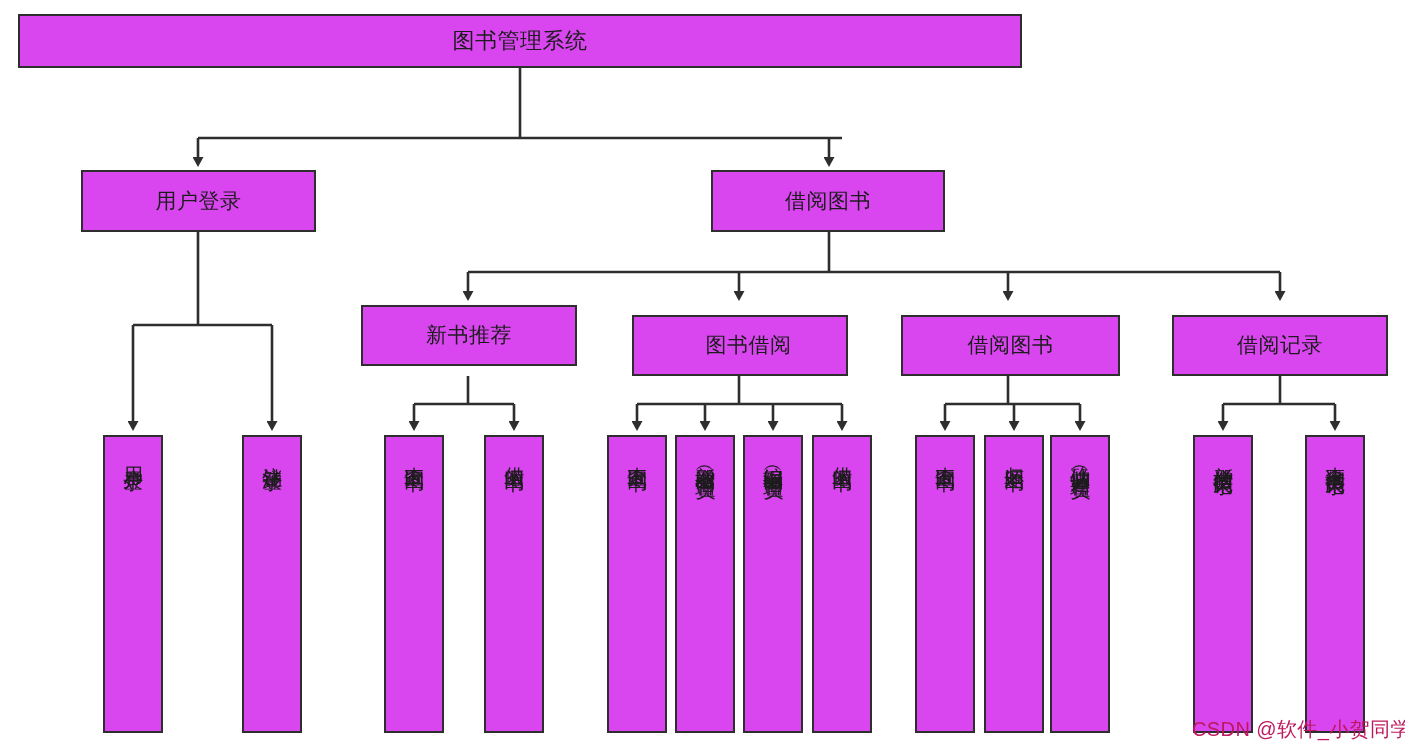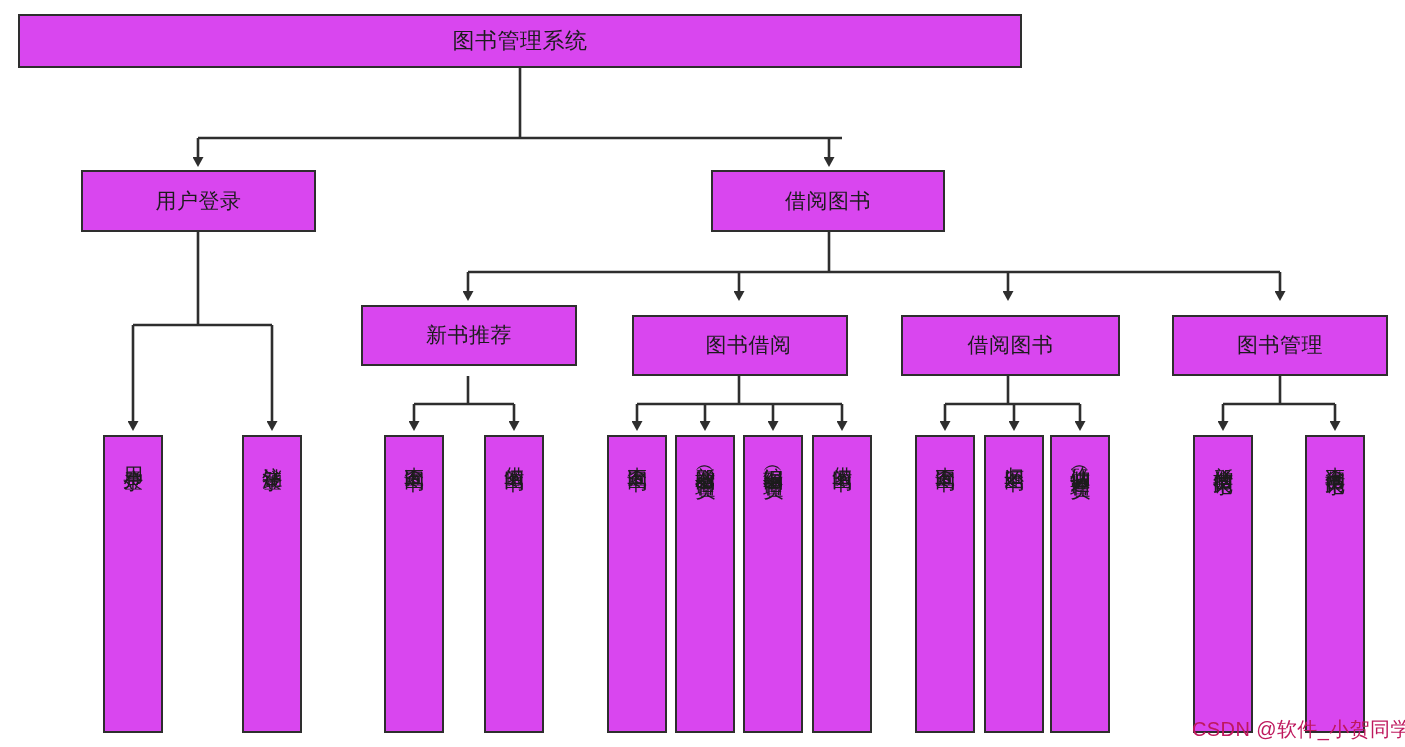--- a/index.html
+++ b/index.html
@@ -140,21 +140,21 @@
   <div class="node horiz" style="left:361px; top:305px; width:216px; height:61px;">
     <span class="label">新书推荐</span>
   </div>
   <div class="node horiz" style="left:632px; top:315px; width:216px; height:61px;padding-left:17px;">
     <span class="label">图书借阅</span>
   </div>
   <div class="node horiz" style="left:901px; top:315px; width:219px; height:61px;">
     <span class="label">借阅图书</span>
   </div>
   <div class="node horiz" style="left:1172px; top:315px; width:216px; height:61px;">
-    <span class="label">图书管理</span>
+    <span class="label">借阅记录</span>
   </div>
 
   <div class="node vert" style="left:103px; top:435px; width:60px; height:298px;">
     <span class="label">用户登录</span>
   </div>
   <div class="node vert" style="left:242px; top:435px; width:60px; height:298px;">
     <span class="label">注销登录</span>
   </div>
 
   <div class="node vert" style="left:384px; top:435px; width:60px; height:298px;">

